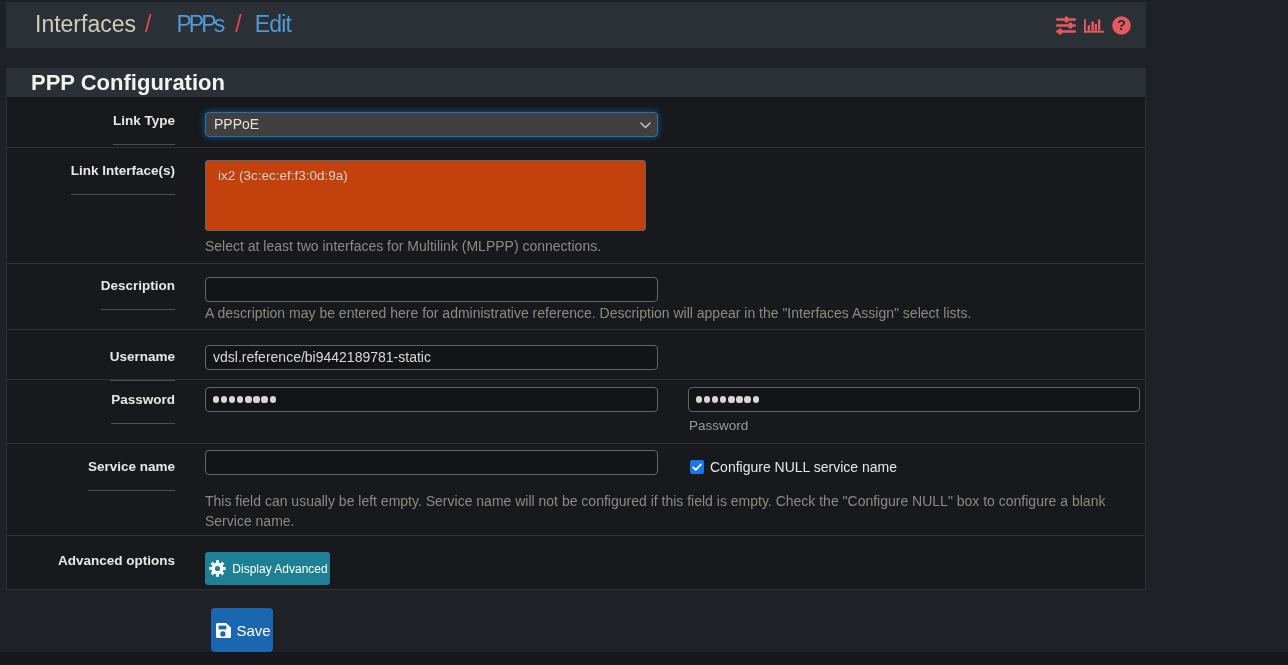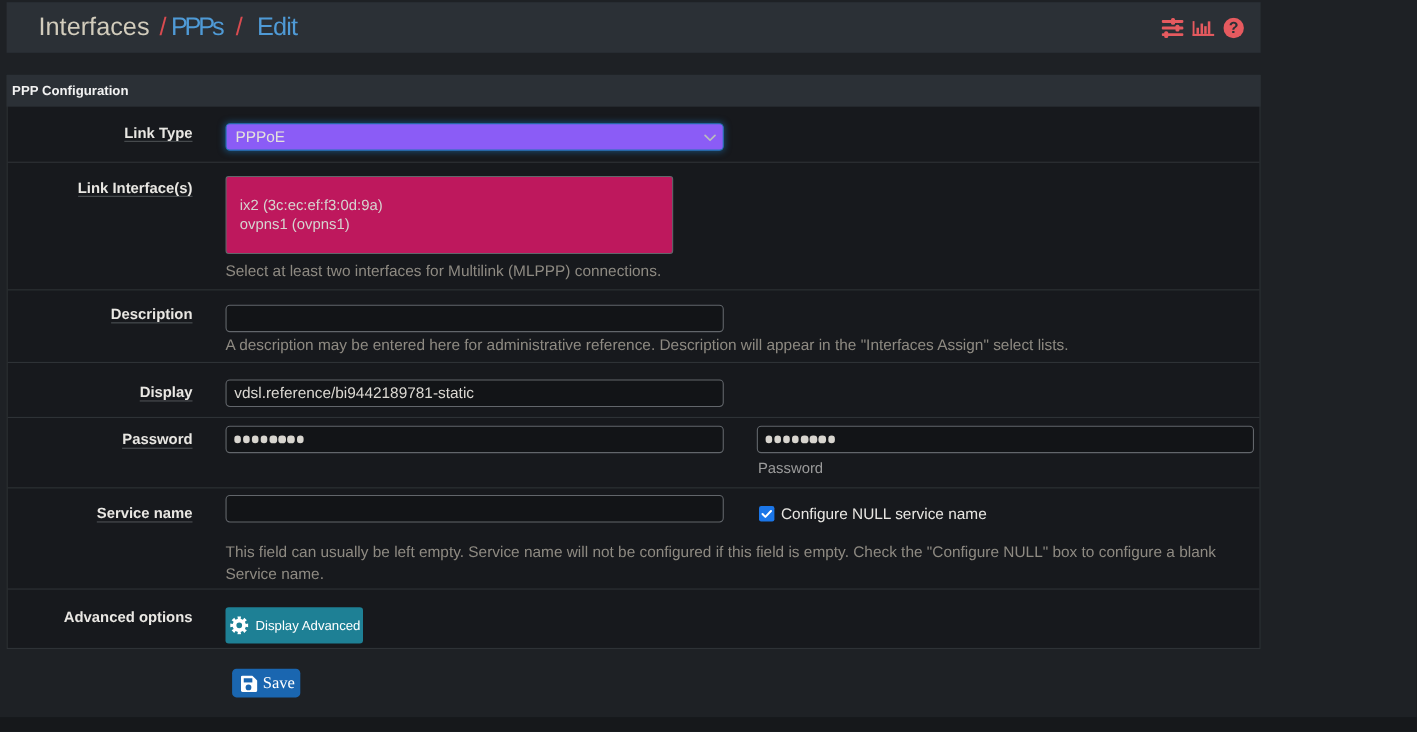--- a/index.html
+++ b/index.html
@@ -18,65 +18,65 @@
   .crumb .sep { color:#da4b50; }
   .crumb a { color:#4f9ad6; text-decoration:none; }
   .topicons { position:absolute; left:1056px; top:16px; width:80px; display:flex; gap:8px; }
 
   .panel {
     position:absolute; left:6px; top:68px; width:1140px; height:522px;
     background:#17191d; border:1px solid #2e3236;
   }
   .phead {
     position:absolute; left:6px; top:68px; width:1140px; height:29px;
-    background:#2b3036; color:#f2f2f2; font-size:12px; font-weight:bold;
-    line-height:29px; padding-left:5px;
+    background:#2b3036; color:#f2f2f2; font-size:22px; font-weight:bold;
+    line-height:29px; padding-left:25px;
   }
   .hr { position:absolute; left:7px; width:1138px; height:1px; background:#2e3236; }
 
   .lbl { position:absolute; left:10px; width:165px; text-align:right;
     font-weight:bold; font-size:13.5px; color:#e9e7e3; }
-  .lbl span.u { border-bottom:1px solid #4c5054; padding-bottom:0; }
+  .lbl span.u { border-bottom:1px solid #4c5054; padding-bottom:16px; }
 
   .inp { position:absolute; height:25px; background:#121417;
     border:1px solid #62666b; border-radius:4px; color:#dcd9d3;
     font-size:14px; line-height:23px; padding:0 7px; }
 
   .help { position:absolute; color:#8e8a82; font-size:14px; white-space:nowrap; }
 
   .sel { position:absolute; left:205px; top:112px; width:453px; height:25px;
-    background:#8b5cf6; border:1px solid #2273b4; border-radius:4px;
+    background:#404040; border:1px solid #2273b4; border-radius:4px;
     box-shadow:0 0 6px 1px rgba(30,120,185,0.5);
     color:#e4e1dc; font-size:14px; line-height:23px; padding:0 8px; }
 
-  .listbox { position:absolute; left:205px; top:160px; width:407px; height:71px;
-    background:#be185d; border:1px solid #62666b; border-radius:3px;
-    font-size:13.5px; color:#d6d4d0; padding-top:17px; }
+  .listbox { position:absolute; left:205px; top:160px; width:441px; height:71px;
+    background:#c2410c; border:1px solid #62666b; border-radius:3px;
+    font-size:13.5px; color:#d6d4d0; padding-top:6px; }
   .opt { height:17px; line-height:17px; padding-left:12px; white-space:nowrap; }
   .opt.selected { background:#00d2ee; color:#14181b; margin:0 5px; padding-left:7px; }
 
   .dots { display:flex; align-items:center; gap:1.9px; }
   .dots i { display:block; width:6.2px; height:6.2px; border-radius:50%; background:#d8d5cf; }
 
   .btn-info { position:absolute; left:205px; top:552px; width:125px; height:33px;
     background:#1e8095; border-radius:3px; color:#fff; font-size:12px;
     display:flex; align-items:center; justify-content:center; gap:6px; padding-left:2px; }
-  .btn-save { position:absolute; left:211px; top:608px; width:62px; height:26px;
+  .btn-save { position:absolute; left:211px; top:608px; width:62px; height:44px;
     background:#1a66b0; border-radius:4px; color:#fff; font-size:15px;
-    display:flex; align-items:center; justify-content:center; gap:5px; padding-left:3px;font-family:Liberation Serif, serif; }
+    display:flex; align-items:center; justify-content:center; gap:5px; padding-left:3px; }
 
   .checkbox { position:absolute; left:690px; top:460px; width:14px; height:14px;
     background:#1b76e8; border-radius:2px; }
   .footer { position:absolute; left:0; top:652px; width:1288px; height:13px; background:#16181b; }
 </style>
 </head>
 <body>
 
 <div class="topbar"></div>
-<div class="crumb"><span style="margin-left:20px">Interfaces</span><span class="sep" style="margin-left:9px">/</span><a style="margin-left:4px;letter-spacing:-2.9px">PPPs</a><span class="sep" style="margin-left:13px">/</span><a style="margin-left:13px;letter-spacing:-0.8px">Edit</a></div>
+<div class="crumb"><span style="margin-left:20px">Interfaces</span><span class="sep" style="margin-left:9px">/</span><a style="margin-left:25px;letter-spacing:-2.9px">PPPs</a><span class="sep" style="margin-left:13px">/</span><a style="margin-left:13px;letter-spacing:-0.8px">Edit</a></div>
 
 <div class="topicons">
 
   <svg width="20" height="19" viewBox="0 0 20 19">
     <g fill="#e65a5f">
       <rect x="0" y="2.2" width="20" height="2.6" rx="1.2"></rect>
       <rect x="8.6" y="0.4" width="3.6" height="6.2" rx="1.4"></rect>
       <rect x="0" y="8.2" width="20" height="2.6" rx="1.2"></rect>
       <rect x="12.6" y="6.4" width="3.6" height="6.2" rx="1.4"></rect>
       <rect x="0" y="14.2" width="20" height="2.6" rx="1.2"></rect>
@@ -114,29 +114,28 @@
 <div class="lbl" style="top:113px"><span class="u">Link Type</span></div>
 <div class="sel">PPPoE
   <svg style="position:absolute; right:6px; top:9px" width="11" height="7" viewBox="0 0 11 7">
     <path d="M1 1 L5.5 5.5 L10 1" fill="none" stroke="#b9bcbe" stroke-width="1.6" stroke-linecap="round" stroke-linejoin="round"></path>
   </svg>
 </div>
 
 <div class="lbl" style="top:163px"><span class="u">Link Interface(s)</span></div>
 <div class="listbox">
   <div class="opt">ix2 (3c:ec:ef:f3:0d:9a)</div>
-  <div class="opt">ovpns1 (ovpns1)</div>
 </div>
 <div class="help" style="left:205px; top:238px">Select at least two interfaces for Multilink (MLPPP) connections.</div>
 
 <div class="lbl" style="top:278px"><span class="u">Description</span></div>
 <div class="inp" style="left:205px; top:277px; width:453px"></div>
 <div class="help" style="left:205px; top:305px">A description may be entered here for administrative reference. Description will appear in the "Interfaces Assign" select lists.</div>
 
-<div class="lbl" style="top:349px"><span class="u">Display</span></div>
+<div class="lbl" style="top:349px"><span class="u">Username</span></div>
 <div class="inp" style="left:205px; top:345px; width:453px">vdsl.reference/bi9442189781-static</div>
 
 <div class="lbl" style="top:392px"><span class="u">Password</span></div>
 <div class="inp" style="left:205px; top:387px; width:453px; display:flex; align-items:center">
   <span class="dots">
       <i></i>
       <i></i>
       <i></i>
       <i></i>
       <i></i>

